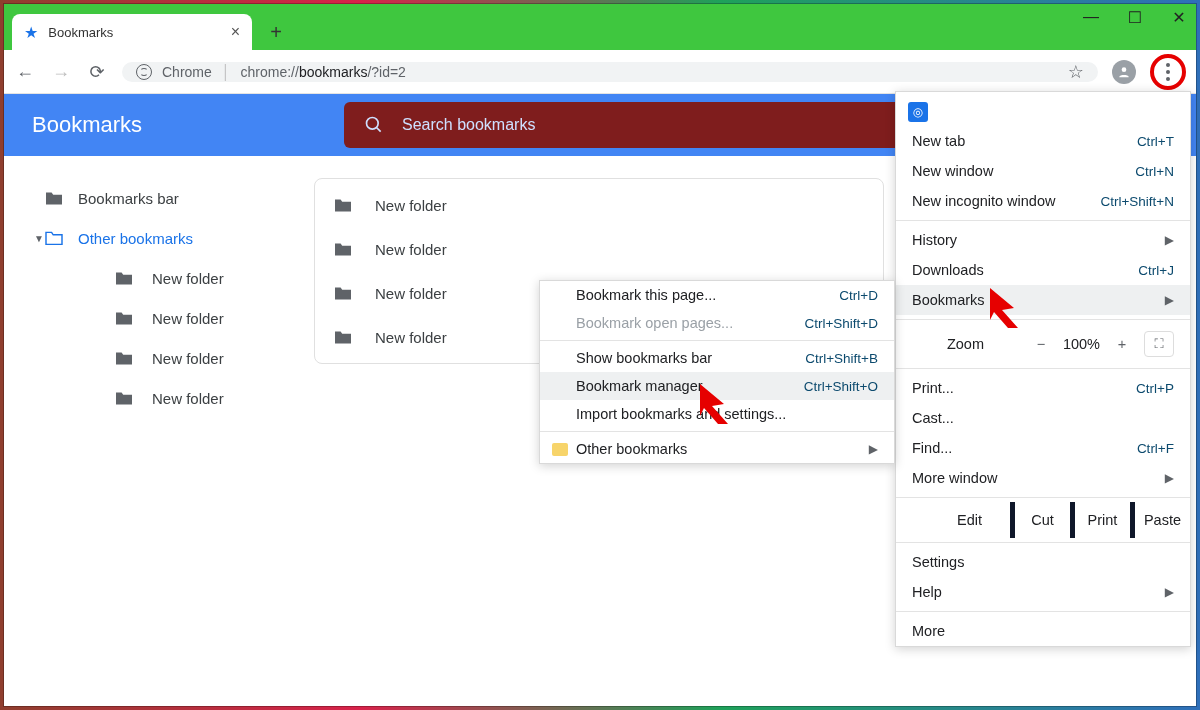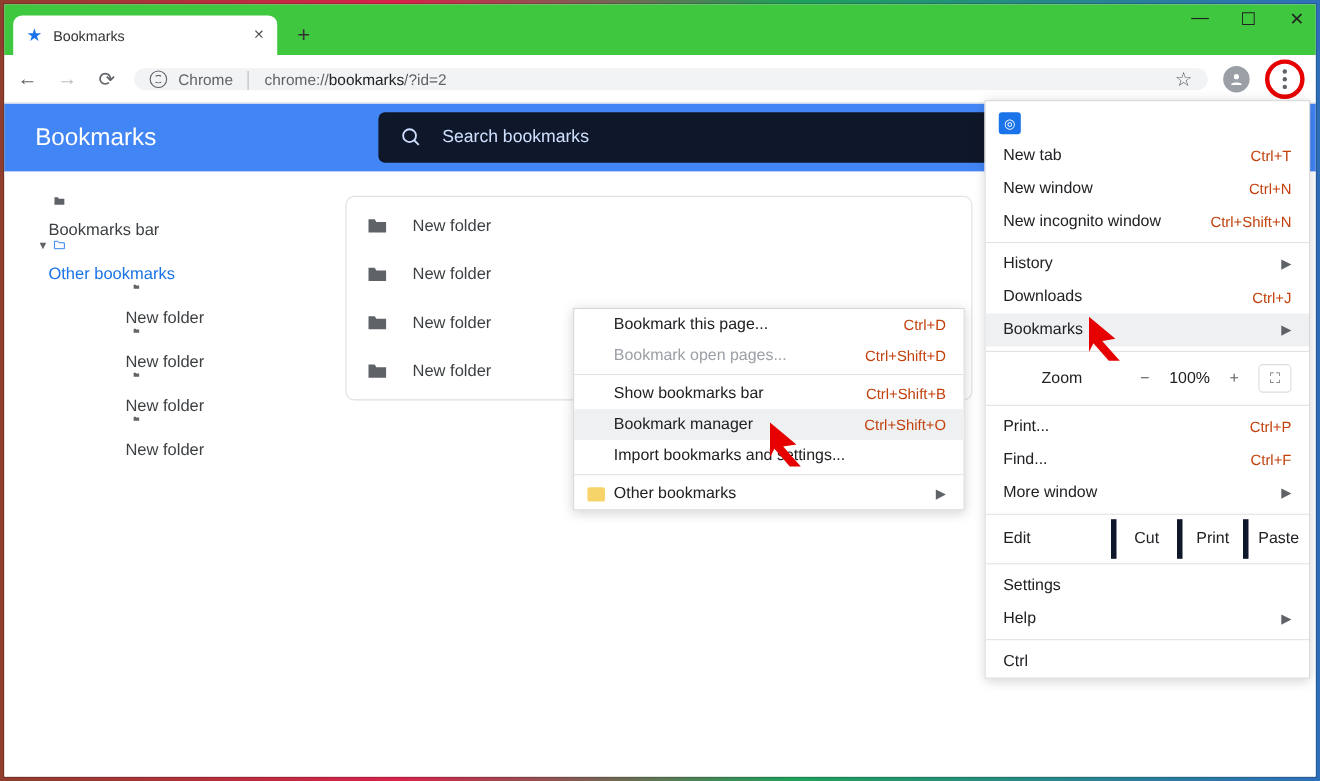--- a/index.html
+++ b/index.html
@@ -23,53 +23,53 @@
   .omni-bold { color: #202124; }
   .omni-star { margin-left: auto; color: #5f6368; font-size: 18px; }
   .profile { width: 24px; height: 24px; border-radius: 50%; background: #9aa0a6; color: #fff; display: flex; align-items: center; justify-content: center; font-size: 14px; }
   .more-wrap { position: relative; width: 36px; height: 36px; display: flex; align-items: center; justify-content: center; }
   .more-dots { display: flex; flex-direction: column; gap: 3px; }
   .more-dots span { width: 4px; height: 4px; background: #5f6368; border-radius: 50%; }
   .more-circle { position: absolute; inset: 0; border: 4px solid #e60000; border-radius: 50%; }
   
   .pagehdr { height: 62px; background: #4285f4; display: flex; align-items: center; }
   .pagehdr-title { color: #fff; font-size: 22px; padding-left: 28px; width: 340px; }
-  .searchbar { flex: 1; max-width: 560px; height: 46px; background: #0f172a; border-radius: 6px; display: flex; align-items: center; padding: 0 20px; gap: 18px; color: #cfe0ff; font-size: 16px; }
+  .searchbar { flex: 1; max-width: 560px; height: 46px; background: #7f1d1d; border-radius: 6px; display: flex; align-items: center; padding: 0 20px; gap: 18px; color: #cfe0ff; font-size: 16px; }
   .searchbar svg { stroke: #cfe0ff; }
   
   .content { flex: 1; display: flex; position: relative; background: #fff; }
   .sidebar { width: 290px; padding-top: 22px; }
-  .tree-item { display: flex; gap: 14px; height: 40px; padding-left: 40px; font-size: 15px; color: #3c4043; cursor: pointer; flex-direction: column; }
+  .tree-item { display: flex; align-items: center; gap: 14px; height: 40px; padding-left: 40px; font-size: 15px; color: #3c4043; cursor: pointer; }
   .tree-item.child { padding-left: 110px; gap: 18px; }
   .tree-caret { position: absolute; left: 30px; font-size: 10px; color: #5f6368; }
   .tree-item.active { color: #1a73e8; position: relative; }
   .tree-item.active .folder { stroke: #1a73e8; fill: none; }
   .folder { width: 20px; height: 16px; }
   .folder-solid { fill: #5f6368; }
   .folder-outline { fill: none; stroke: #1a73e8; stroke-width: 1.8; }
   .main-list { margin-top: 22px; margin-left: 20px; width: 570px; border: 1px solid #e0e0e0; border-radius: 8px; padding: 4px 0; align-self: flex-start; }
   .list-row { display: flex; align-items: center; gap: 22px; height: 44px; padding: 0 18px; font-size: 15px; color: #3c4043; }
   
   .mainmenu { position: absolute; top: 91px; right: 9px; width: 296px; background: #fff; border: 1px solid #d9d9d9; box-shadow: 0 2px 10px rgba(0,0,0,.18); font-size: 14.5px; color: #202124; }
   .mm-icon { display:flex; padding:10px 12px 4px; }
   .mm-icon .sq { width:20px;height:20px;background:#1a73e8;border-radius:3px;display:flex;align-items:center;justify-content:center;color:#fff;font-size:12px;}
   .mm-row { display: flex; align-items: center; height: 30px; padding: 0 16px; justify-content: space-between; cursor: pointer; }
   .mm-row.hover { background: #eef0f1; }
   .mm-sep { height: 1px; background: #e3e3e3; margin: 4px 0; }
-  .shortcut { color: #c2410c; font-size: 13.5px; }
+  .shortcut { color: #0c4a6e; font-size: 13.5px; }
   .mm-caret { color: #5f6368; font-size: 12px; }
   .mm-zoom { display:flex;align-items:center;height:40px;padding:0 16px;gap:10px;}
   .mm-zoom .lbl { flex:1;text-align:center; }
   .mm-zoom .btn { width:24px;text-align:center;color:#5f6368;}
   .mm-zoom .full { width:30px;height:26px;border:1px solid #ddd;border-radius:4px;display:flex;align-items:center;justify-content:center;color:#5f6368;font-size:13px;}
   .mm-edit { display:flex;height:36px;align-items:center;}
-  .mm-edit .lbl { padding:0 16px;flex:1;}
+  .mm-edit .lbl { padding:0 16px;flex:1;margin-left:45px;}
   .mm-edit .cell { width:60px;text-align:center;border-left:5px solid #0f172a;height:100%;display:flex;align-items:center;justify-content:center;cursor:pointer;}
   
-  .submenu { position: absolute; top: 280px; right: 323px; width: 356px; background: #fff; border: 1px solid #d9d9d9; box-shadow: 0 2px 10px rgba(0,0,0,.18); font-size: 14.5px; color: #202124; }
+  .submenu { position: absolute; top: 280px; right: 305px; width: 356px; background: #fff; border: 1px solid #d9d9d9; box-shadow: 0 2px 10px rgba(0,0,0,.18); font-size: 14.5px; color: #202124; }
   .sm-row { display:flex;align-items:center;height:28px;padding:0 16px 0 36px;justify-content:space-between;cursor:pointer; position: relative; }
   .sm-row.disabled { color:#9aa0a6; }
   .sm-row.hover { background:#eef0f1; }
   .sm-sep { height:1px;background:#e3e3e3;margin:3px 0;}
   .sm-folder-ic { width:16px;height:13px;background:#f7d46a;position:absolute;left:12px;border-radius:2px;}
   .sm-caret { color:#5f6368;font-size:12px;}
   
   .arrow { position:absolute; pointer-events:none; }
   .arrow svg { overflow: visible; }
 </style>
@@ -238,20 +238,23 @@
     <span>100%</span>
     <span class="btn">+</span>
     <span class="full">⛶</span>
   </div>
   <div class="mm-sep"></div>
   <div class="mm-row">
       <span>Print...</span>
       <span class="shortcut">Ctrl+P</span>
     </div>
   <div class="mm-row">
+      <span>Cast...</span>
+    </div>
+  <div class="mm-row">
       <span>Find...</span>
       <span class="shortcut">Ctrl+F</span>
     </div>
   <div class="mm-row">
       <span>More window</span>
       <span class="mm-caret">▶</span>
     </div>
   <div class="mm-sep"></div>
   <div class="mm-edit">
     <span class="lbl">Edit</span>
@@ -262,21 +265,21 @@
   <div class="mm-sep"></div>
   <div class="mm-row">
       <span>Settings</span>
     </div>
   <div class="mm-row">
       <span>Help</span>
       <span class="mm-caret">▶</span>
     </div>
   <div class="mm-sep"></div>
   <div class="mm-row">
-      <span>Ctrl</span>
+      <span>More</span>
     </div>
 </div>
 
 <div class="submenu">
   <div class="sm-row">
       <span>Bookmark this page...</span>
       <span class="shortcut">Ctrl+D</span>
     </div>
   <div class="sm-row disabled">
       <span>Bookmark open pages...</span>

